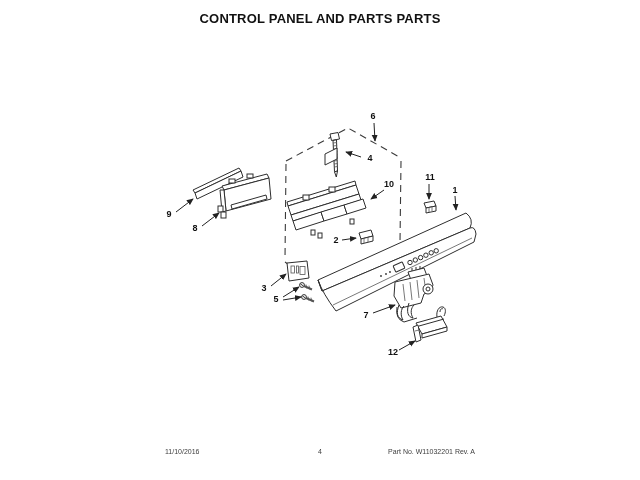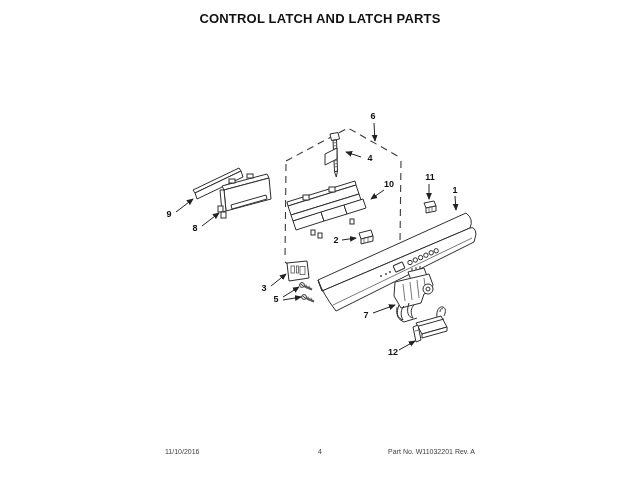--- a/index.html
+++ b/index.html
@@ -19,21 +19,21 @@
   .ln{stroke:#2e2e2e;stroke-width:1;fill:none;}
   .shape{stroke:#2e2e2e;stroke-width:1;fill:#ffffff;}
   .callout-num{font-size:9px;font-weight:bold;fill:#111;text-anchor:middle;}
   .arrow{stroke:#222;stroke-width:1;fill:none;}
   .dashed{stroke:#3a3a3a;stroke-width:1.1;fill:none;stroke-dasharray:7 5;}
   .thin{stroke:#555;stroke-width:.8;fill:none;}
 </style>
 </head>
 <body>
 
-<div class="page-title">CONTROL LATCH AND LATCH PARTS</div>
+<div class="page-title">CONTROL PANEL AND PARTS PARTS</div>
 
 <svg width="640" height="480" viewBox="0 0 640 480">
   <defs>
     <marker id="arw" viewBox="0 0 8 8" refX="7" refY="4" markerWidth="7" markerHeight="7" orient="auto">
       <path d="M0,0.6 L8,4 L0,7.4 Z" fill="#222"></path>
     </marker>
     <pattern id="hA" patternUnits="userSpaceOnUse" width="3" height="9" patternTransform="rotate(-17)">
       <line x1="1.5" y1="0" x2="1.5" y2="9" stroke="#3a3a3a" stroke-width="1"></line>
     </pattern>
     <pattern id="hB" patternUnits="userSpaceOnUse" width="3" height="9" patternTransform="rotate(-27)">

